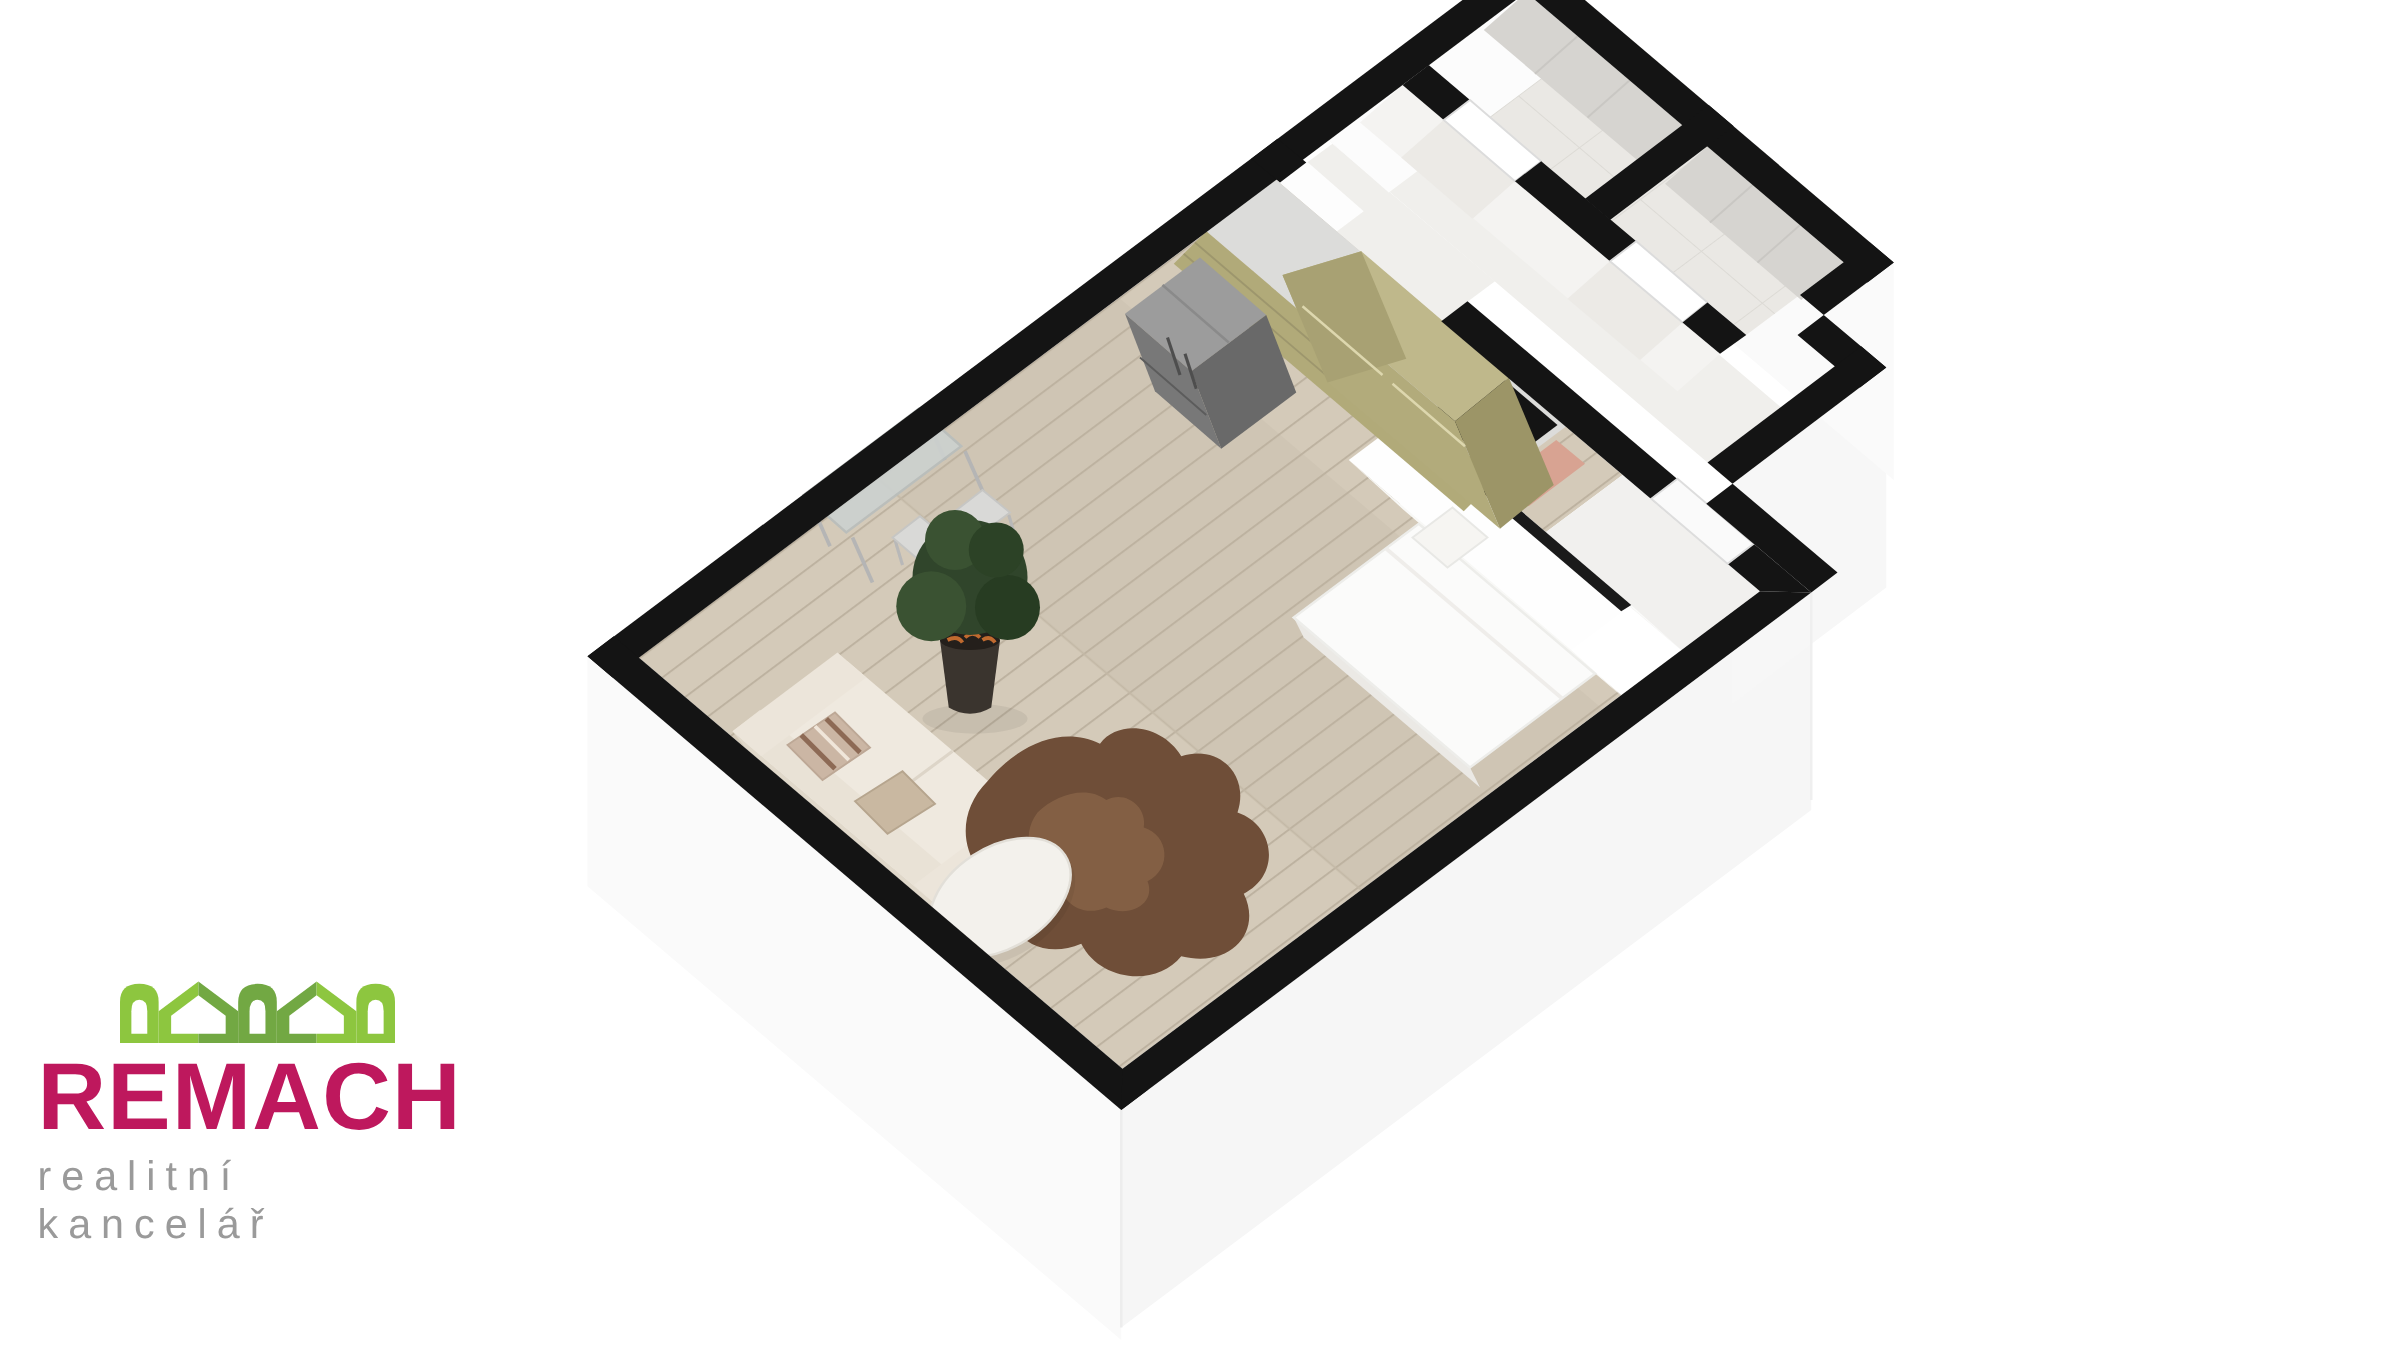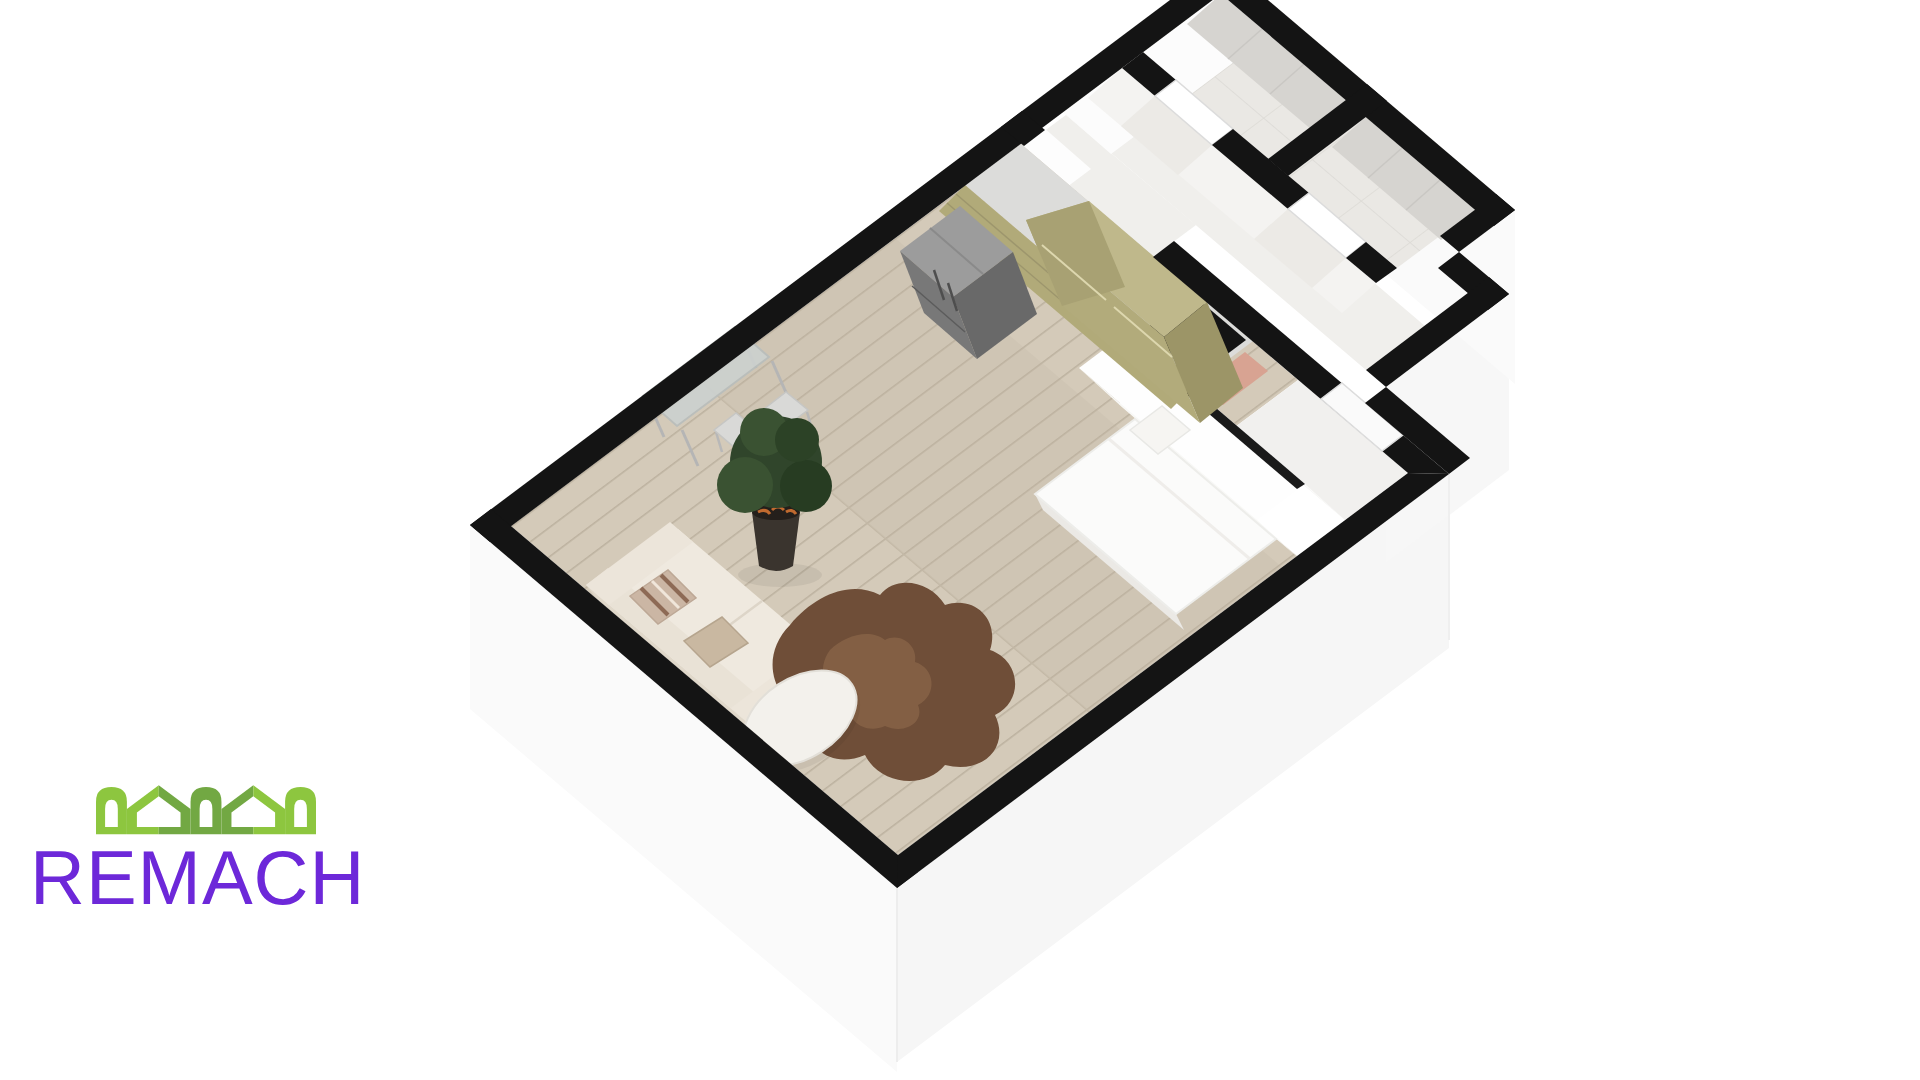--- a/index.html
+++ b/index.html
@@ -1,21 +1,21 @@
 <!DOCTYPE html>
 <html><head>
 <meta charset="utf-8">
 <style>
   html,body{margin:0;padding:0;background:#ffffff;width:1920px;height:1080px;overflow:hidden;
             font-family:"Liberation Sans", sans-serif;}
   .stage{position:relative;width:1920px;height:1080px;background:#fff;}
   .plan-svg{position:absolute;left:0;top:0;}
   .logo{position:absolute;left:30px;top:780px;width:360px;}
   .logo-graphic{display:block;margin-left:66px;}
-  .logo-title{font-weight:400;font-size:76px;letter-spacing:1px;color:#6d28d9;line-height:1.0;margin-top:4px;}
+  .logo-title{font-weight:700;font-size:76px;letter-spacing:1px;color:#be185d;line-height:1.0;margin-top:4px;}
   .logo-subtitle{font-size:33px;letter-spacing:8px;color:#9a9a9a;margin-top:6px;}
 </style>
 </head>
 <body>
 
 <div class="stage">
 
 <svg class="plan-svg" width="1920" height="1080" viewBox="0 0 1920 1080">
   <defs>
     <pattern id="planks" patternUnits="userSpaceOnUse" width="480" height="24" patternTransform="matrix(0.8,-0.6,0.762,0.648,511,526)">
@@ -266,15 +266,16 @@
     <path d="M114,50 V30 Q114,20 121,20 Q128,20 128,30 V50 Z" fill="#ffffff"></path>
 
     <polygon points="138,58 138,30 173,4 173,58" fill="#72a843"></polygon>
     <polygon points="173,4 208,30 208,58 173,58" fill="#8dc63f"></polygon>
     <polygon points="149,50 149,34 173,16 197,34 197,50" fill="#ffffff"></polygon>
 
     <path d="M208,58 V22 Q208,6 225,6 Q242,6 242,22 V58 Z" fill="#8dc63f"></path>
     <path d="M218,50 V30 Q218,20 225,20 Q232,20 232,30 V50 Z" fill="#ffffff"></path>
   </svg>
   <div class="logo-title">REMACH</div>
+  <div class="logo-subtitle">realitní kancelář</div>
 </div>
 
 </div>
 
 </body></html>

